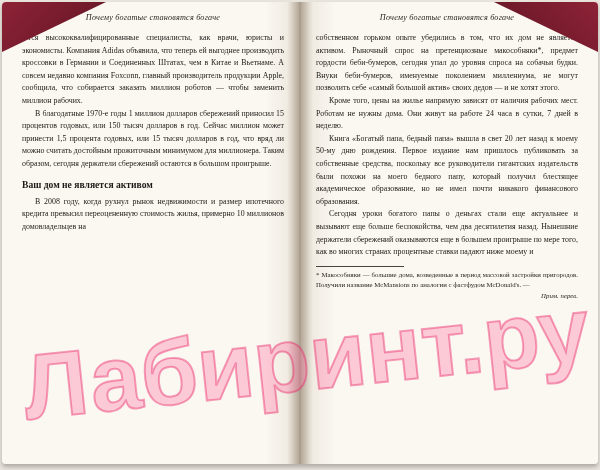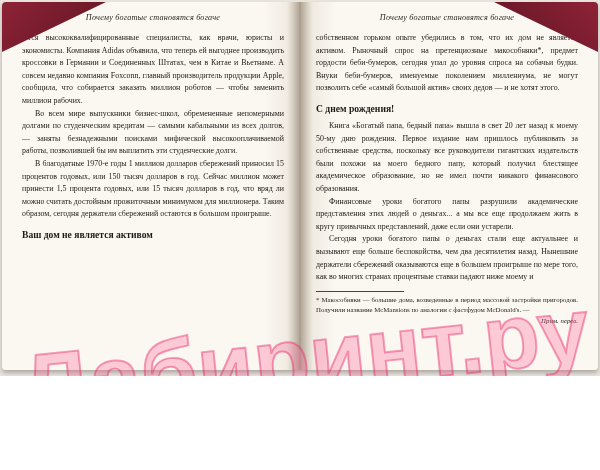--- a/index.html
+++ b/index.html
@@ -1,18 +1,18 @@
 <!DOCTYPE html>
 <html><head>
 <meta charset="utf-8">
 <style>
   html,body{margin:0;padding:0;background:#ffffff;}
   .stage{
     position:relative;
-    width:600px;height:376px;
+    width:600px;height:470px;
     background:#e9e4dc;
     overflow:hidden;
     font-family:"Liberation Serif","DejaVu Serif",serif;
   }
   .spread{
     position:absolute;inset:2px 2px 6px 2px;
     display:flex;
     border-radius:4px;
     overflow:hidden;
     box-shadow:0 3px 4px rgba(0,0,0,.25);
@@ -91,38 +91,37 @@
 
     <div class="page left">
       <div class="corner tl"></div>
       <div class="pghead">
         <span class="pagenum">10</span>
         <span class="running">Почему богатые становятся богаче</span>
         <span class="spacer"></span>
       </div>
       <div class="content">
           <p class="para noindent">ются высококвалифицированные специалисты, как врачи, юристы и экономисты. Компания Adidas объявила, что теперь ей выгоднее производить кроссовки в Германии и Соединенных Штатах, чем в Китае и Вьетнаме. А совсем недавно компания Foxconn, главный производитель продукции Apple, сообщила, что собирается заказать миллион роботов — чтобы заменить миллион рабочих.</p>
-          <p class="para">Во всем мире выпускники бизнес-школ, обремененные непомерными долгами по студенческим кредитам — самыми кабальными из всех долгов, — заняты безнадежными поисками мифической высокооплачиваемой работы, позволившей бы им выплатить эти студенческие долги.</p>
           <p class="para">В благодатные 1970-е годы 1 миллион долларов сбережений приносил 15 процентов годовых, или 150 тысяч долларов в год. Сейчас миллион может принести 1,5 процента годовых, или 15 тысяч долларов в год, что вряд ли можно считать достойным прожиточным минимумом для миллионера. Таким образом, сегодня держатели сбережений остаются в большом проигрыше.</p>
           <div class="bheading">Ваш дом не является активом</div>
+          <p class="para">В 2008 году, когда рухнул рынок недвижимости и размер ипотечного кредита превысил переоцененную стоимость жилья, примерно 10 миллионов домовладельцев на</p>
         </div>
     </div>
 
     <div class="page right">
       <div class="corner tr"></div>
       <div class="pghead">
         <span class="spacer"></span>
         <span class="running">Почему богатые становятся богаче</span>
         <span class="pagenum">11</span>
       </div>
       <div class="content">
           <p class="para noindent">собственном горьком опыте убедились в том, что их дом не является активом. Рыночный спрос на претенциозные макособняки*, предмет гордости беби-бумеров, сегодня упал до уровня спроса на собачьи будки. Внуки беби-бумеров, именуемые поколением миллениума, не могут позволить себе «самый большой актив» своих дедов — и не хотят этого.</p>
-          <div class="bheading">С днем рождения!</div>
+          <p class="para">Кроме того, цены на жилье напрямую зависят от наличия рабочих мест. Роботам не нужны дома. Они живут на работе 24 часа в сутки, 7 дней в неделю.</p>
           <p class="para">Книга «Богатый папа, бедный папа» вышла в свет 20 лет назад к моему 50-му дню рождения. Первое издание нам пришлось публиковать за собственные средства, поскольку все руководители гигантских издательств были похожи на моего бедного папу, который получил блестящее академическое образование, но не имел почти никакого финансового образования.</p>
-          <p class="para">Финансовые уроки богатого папы разрушили академические представления этих людей о деньгах... а мы все еще продолжаем жить в кругу привычных представлений, даже если они устарели.</p>
           <p class="para">Сегодня уроки богатого папы о деньгах стали еще актуальнее и вызывают еще больше беспокойства, чем два десятилетия назад. Нынешние держатели сбережений оказываются еще в большем проигрыше по мере того, как во многих странах процентные ставки падают ниже моему и</p>
           <div class="footnote"><span>* Макособняки — большие дома, возведенные в период массовой застройки пригородов. Получили название McMansions по аналогии с фастфудом McDonald's. — </span><i>Прим. перев.</i></div>
         </div>
     </div>
 
     <div class="gutter"></div>
   </div>
 
   <div class="watermark">Лабиринт.ру</div>
 </div>

